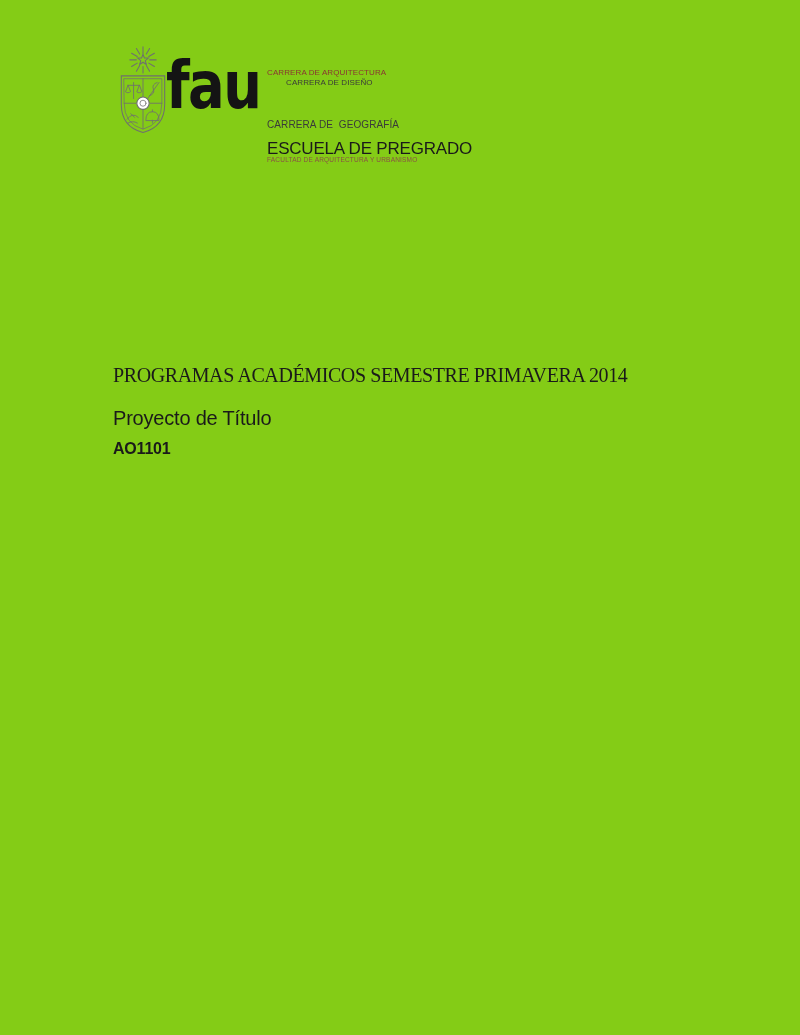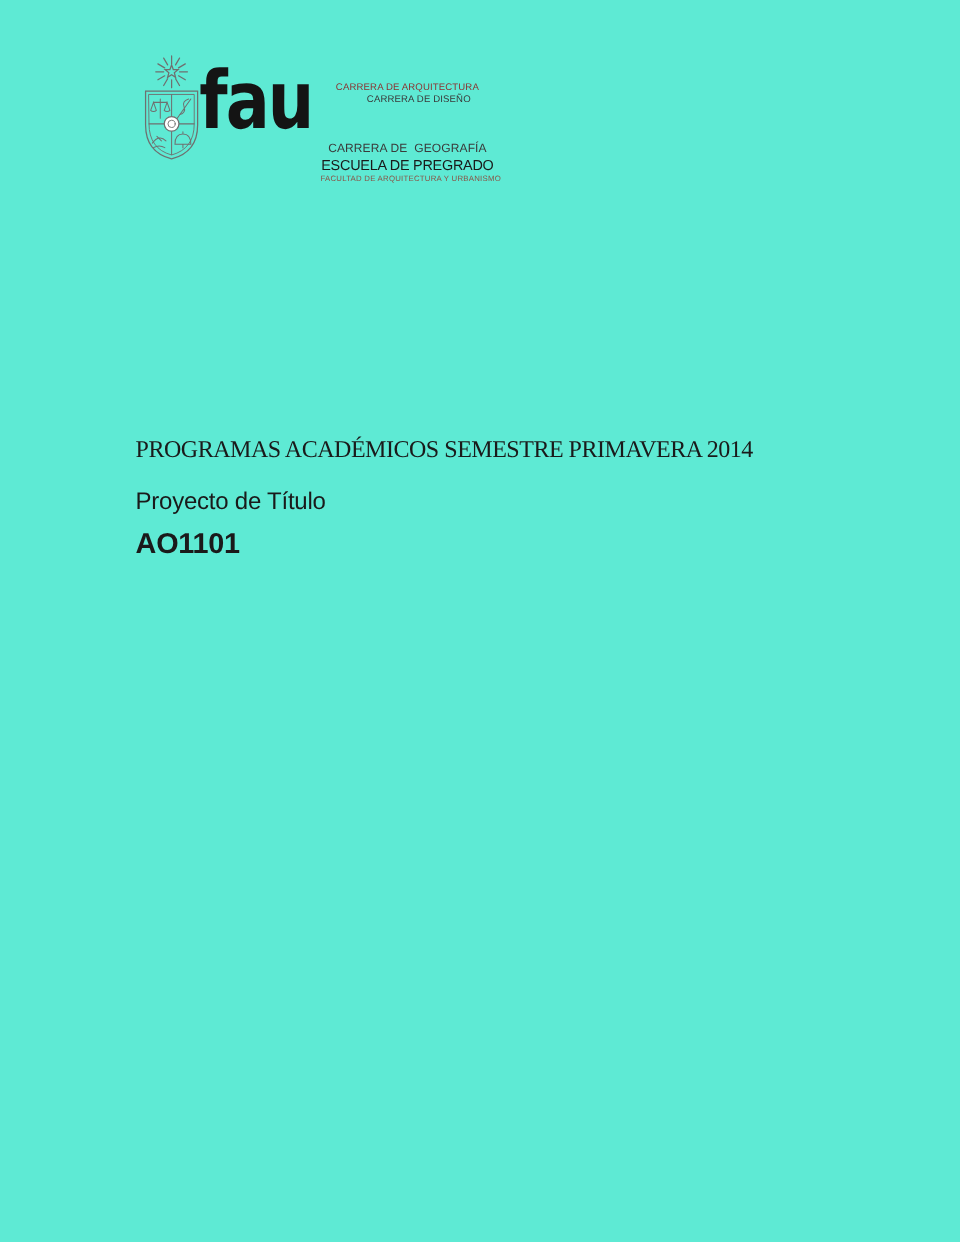--- a/index.html
+++ b/index.html
@@ -2,21 +2,21 @@
 <html><head>
 <meta charset="utf-8">
 <style>
   * { margin: 0; padding: 0; box-sizing: border-box; }
   html, body { background: #ffffff; }
   body { font-family: "Liberation Sans", sans-serif; }
   .page {
     position: relative;
     width: 800px;
     height: 1035px;
-    background: #5eead4;
+    background: #84cc16;
     overflow: hidden;
   }
 
   
   .logo-group {
     position: absolute;
     left: 110px;
     top: 44px;
     width: 300px;
     height: 95px;
@@ -38,25 +38,25 @@
     color: #141414;
     transform: scale(0.80, 0.98);
     transform-origin: left top;
   }
   .logo-text {
     position: absolute;
     left: 157px;
     top: 24px;
     width: 145px;
   }
-  .logo-line { white-space: pre; font-family: "Liberation Sans", sans-serif; text-align: center; }
+  .logo-line { white-space: pre; font-family: "Liberation Sans", sans-serif; }
   .logo-line.l0 { font-size: 8px;   line-height: 10px; color: #8a3432; letter-spacing: 0.1px; }
   .logo-line.l1 { font-size: 8px;   line-height: 10px; color: #3a3a3a; letter-spacing: 0.1px; margin-left: 19px; }
   .logo-line.l2 { font-size: 10px;   line-height: 10px; color: #3a3a3a; letter-spacing: 0.1px; margin-top: 32px; }
-  .logo-line.l3 { font-size: 12px; line-height: 15px; color: #1a1a1a; letter-spacing: -0.2px; margin-top: 1px; }
+  .logo-line.l3 { font-size: 17px; line-height: 15px; color: #1a1a1a; letter-spacing: -0.2px; margin-top: 11px; }
   .logo-line.l4 { font-size: 6.5px; line-height: 8px;  color: #8a5244; letter-spacing: 0.2px; }
 
   
   .doc-title {
     position: absolute;
     left: 113px;
     top: 364px;
     font-size: 20px;
     font-weight: normal;
     color: #1a1a1a;
@@ -70,21 +70,21 @@
     top: 407px;
     font-size: 20px;
     font-weight: normal;
     color: #1a1a1a;
     letter-spacing: -0.2px;
   }
   .course-code {
     position: absolute;
     left: 113px;
     top: 440px;
-    font-size: 24px;
+    font-size: 16px;
     font-weight: bold;
     color: #1a1a1a;
     letter-spacing: -0.2px;
   }
 </style>
 </head>
 <body>
 
 <div class="page">
 

